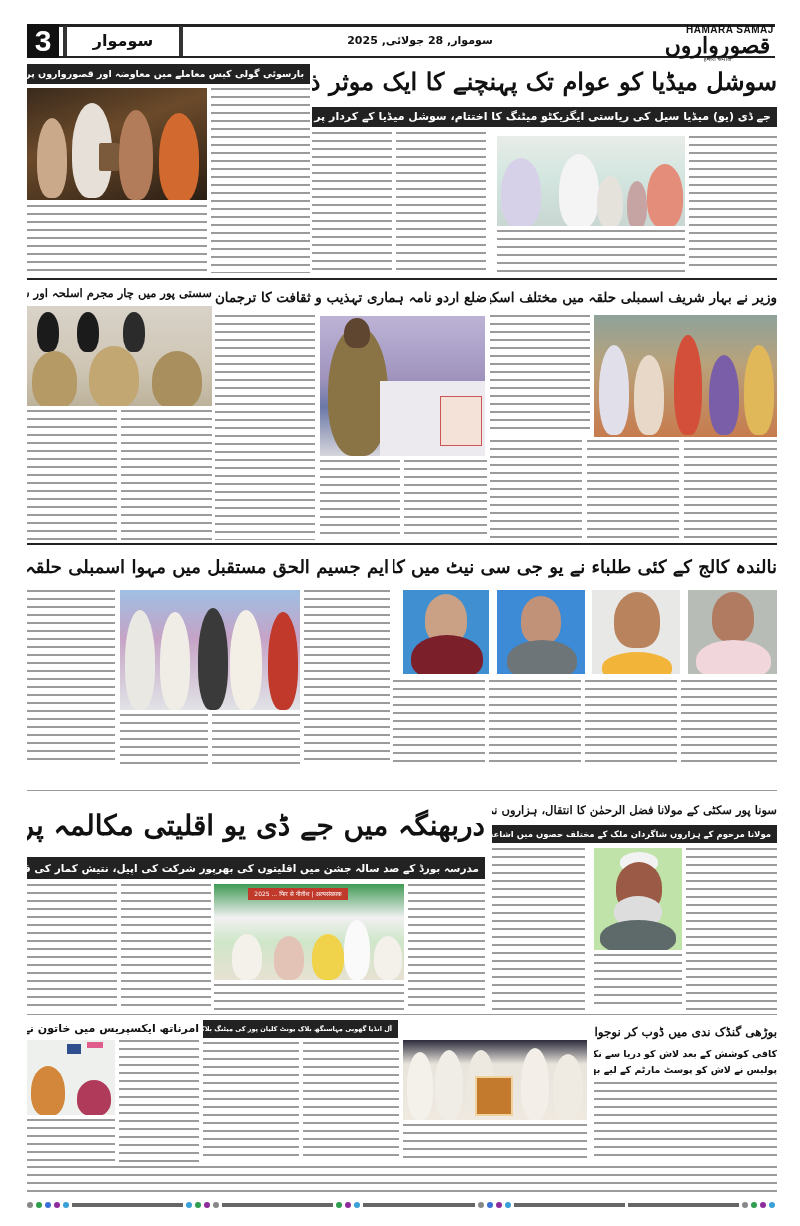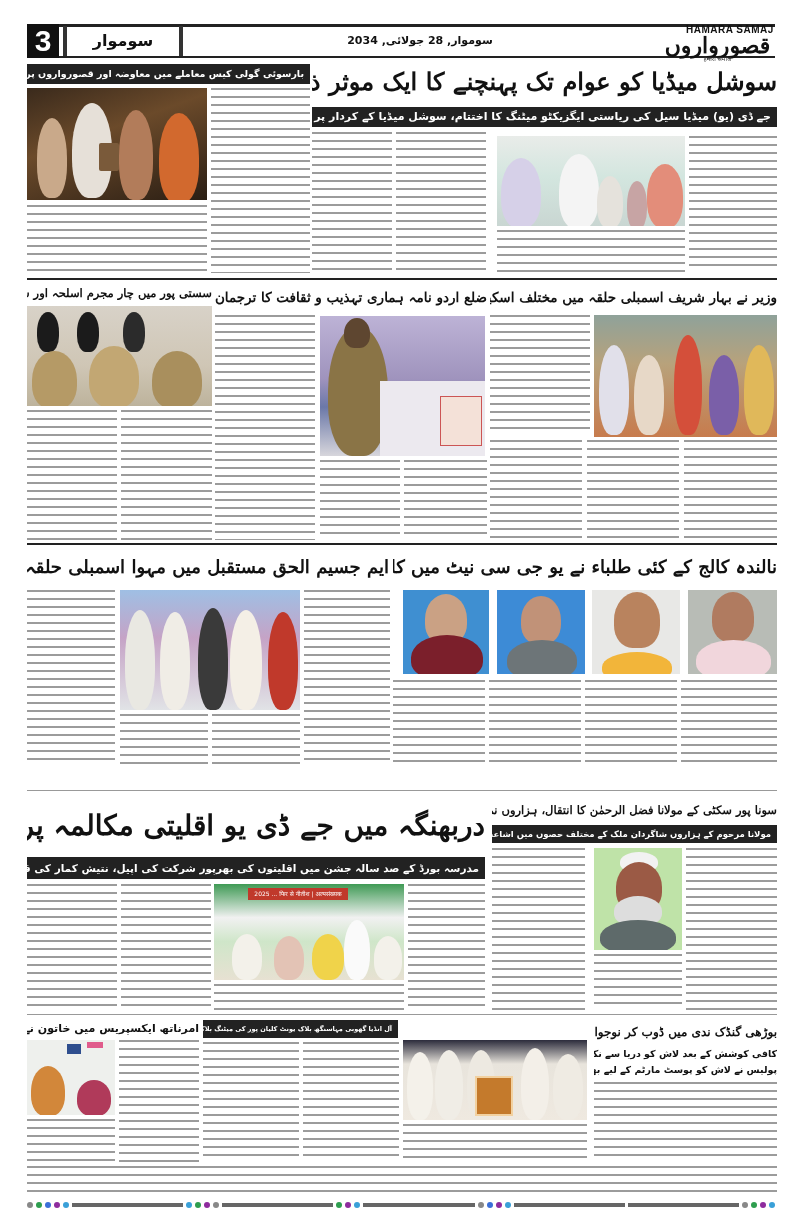--- a/index.html
+++ b/index.html
@@ -35,21 +35,21 @@
   .dotbar { left: 27px; top: 1201px; width: 748px; height: 8px; display: flex; align-items: center; gap: 3px; }
   .dot { width: 6px; height: 6px; border-radius: 50%; }
   .bar { flex: 1; height: 4px; background: #666; }
 </style>
 </head>
 <body>
 
 <div class="abs hdr"></div>
 <div class="abs pageno">3</div>
 <div class="abs section-box rtl" style="text-align:center">سوموار</div>
-<div class="abs dateline rtl" style="text-align:center">سوموار, 28 جولائی, 2034</div>
+<div class="abs dateline rtl" style="text-align:center">سوموار, 28 جولائی, 2025</div>
 <div class="abs mast-en">HAMARA SAMAJ</div>
 <div class="abs mast-ur" style="direction:rtl">قصورواروں</div>
 <div class="abs mast-hi">हमारा समाज</div>
 
 <div class="abs band rtl" style="left:27px;top:64px;width:283px;height:20px;font-size:9.5px;line-height:20px">بارسوئی گولی کیس معاملے میں معاوضہ اور قصورواروں پر کاروائی کو لے کر نکالا گیا کینڈل مارچ</div>
 <div class="abs ph" style="left:27px;top:88px;width:180px;height:112px;background:linear-gradient(160deg,#3a2a1c 0%,#6b4a2a 40%,#2a1e14 100%)">
   <div class="fig" style="left:10px;top:30px;width:30px;height:80px;background:#c9a98a"></div>
   <div class="fig" style="left:45px;top:15px;width:40px;height:95px;background:#e6e0d8"></div>
   <div class="fig" style="left:92px;top:22px;width:34px;height:90px;background:#b27c5a"></div>
   <div class="fig" style="left:132px;top:25px;width:40px;height:90px;background:#d2692e"></div>

